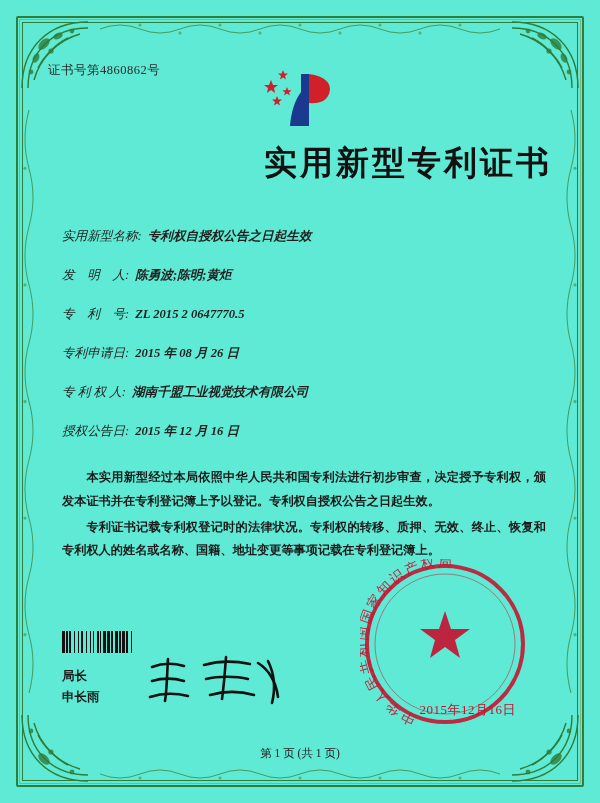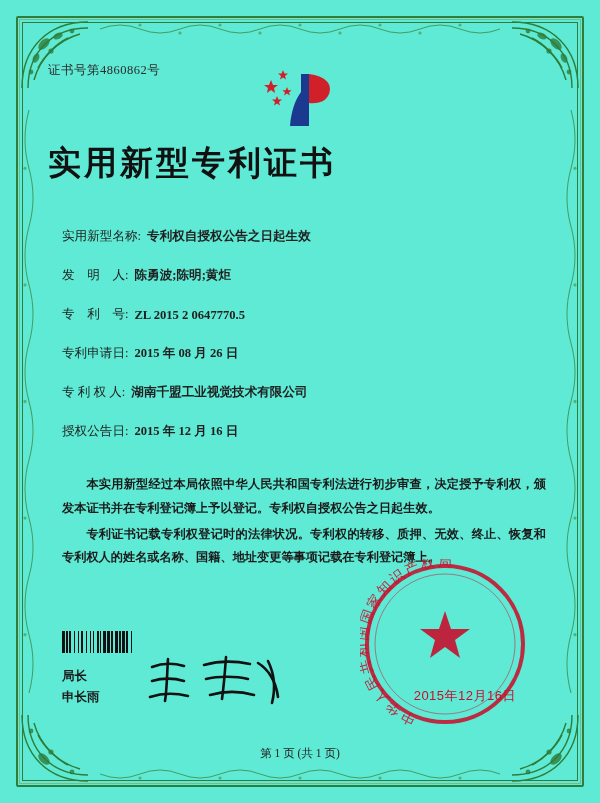--- a/index.html
+++ b/index.html
@@ -114,51 +114,52 @@
   .seal-top {
     position: absolute;
     right: 6px;
     top: 4px;
     width: 84px;
     height: 84px;
   }
   .seal-top svg { width: 100%; height: 100%; display:block; }
 
   .title {
-    text-align: left;
+    text-align: right;
     font-size: 33px;
     font-weight: bold;
     letter-spacing: 3px;
     margin-top: 62px;
     color: #111;
     font-family: Liberation Sans, sans-serif;
   }
 
   .fields {
     margin-top: 42px;
     padding-left: 14px;
     font-size: 12.6px;
     color: #1f1f1f;
   }
   .field-row {
     display: flex;
-    align-items: flex-end;
+    align-items: center;
     margin-bottom: 22px;
+    font-style: italic;
   }
   .field-label {
     white-space: pre;
     flex: 0 0 auto;
   }
   .field-value {
     margin-left: 6px;
     font-weight: bold;
   }
 
   .body-text {
-    margin-top: 33px;
+    margin-top: 26px;
     padding: 0 6px 0 14px;
     font-size: 12.2px;
     line-height: 1.95;
     color: #1a1a1a;
     text-align: justify;
   }
   .body-text p {
     margin: 0 0 2px 0;
     text-indent: 2em;
     font-weight: bold;
@@ -201,25 +202,25 @@
     position: absolute;
     right: 22px;
     bottom: 34px;
     width: 170px;
     height: 170px;
   }
   .seal-main svg { width: 100%; height: 100%; display:block; }
   .seal-date {
     position: absolute;
     right: 36px;
-    bottom: 58px;
+    bottom: 44px;
     font-size: 13px;
     color: #c8102e;
     letter-spacing: .5px;
-    font-family: Liberation Sans, sans-serif;
+    font-family: Liberation Serif, serif;
   }
 
   .page-footer {
     position: absolute;
     bottom: 2px;
     left: 0; right: 0;
     text-align: center;
     font-size: 11.5px;
     color: #222;
   }

